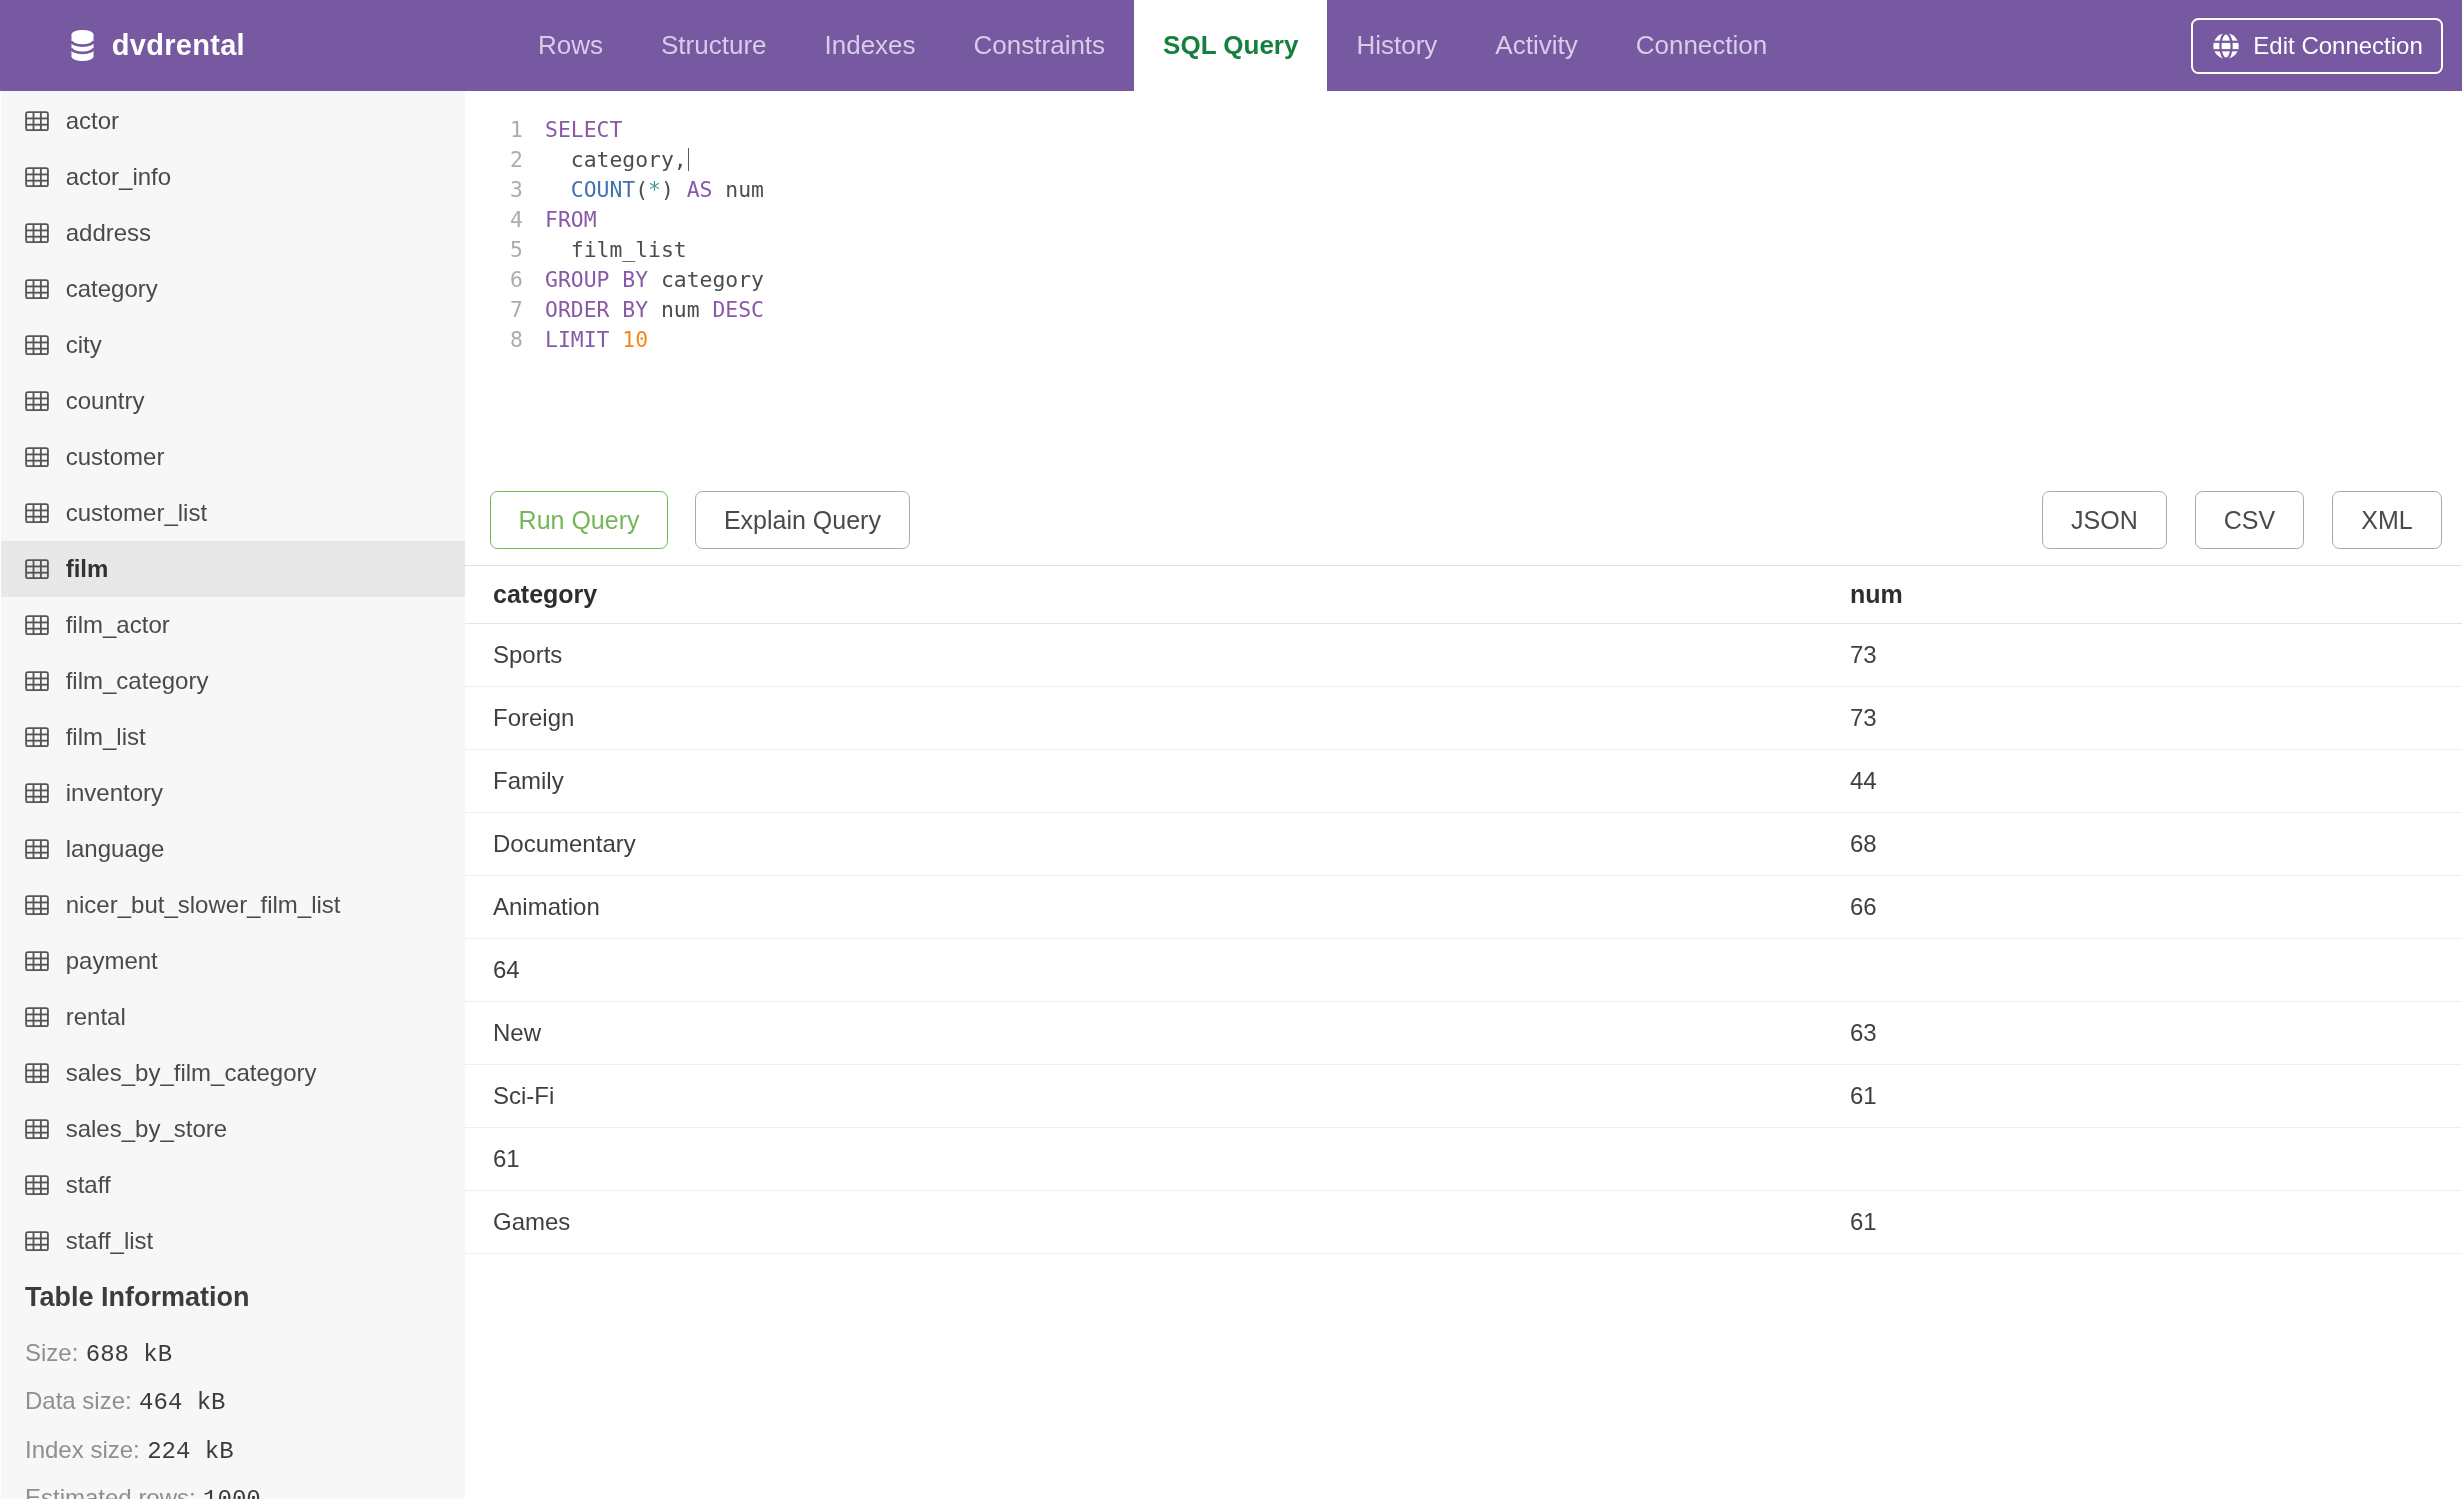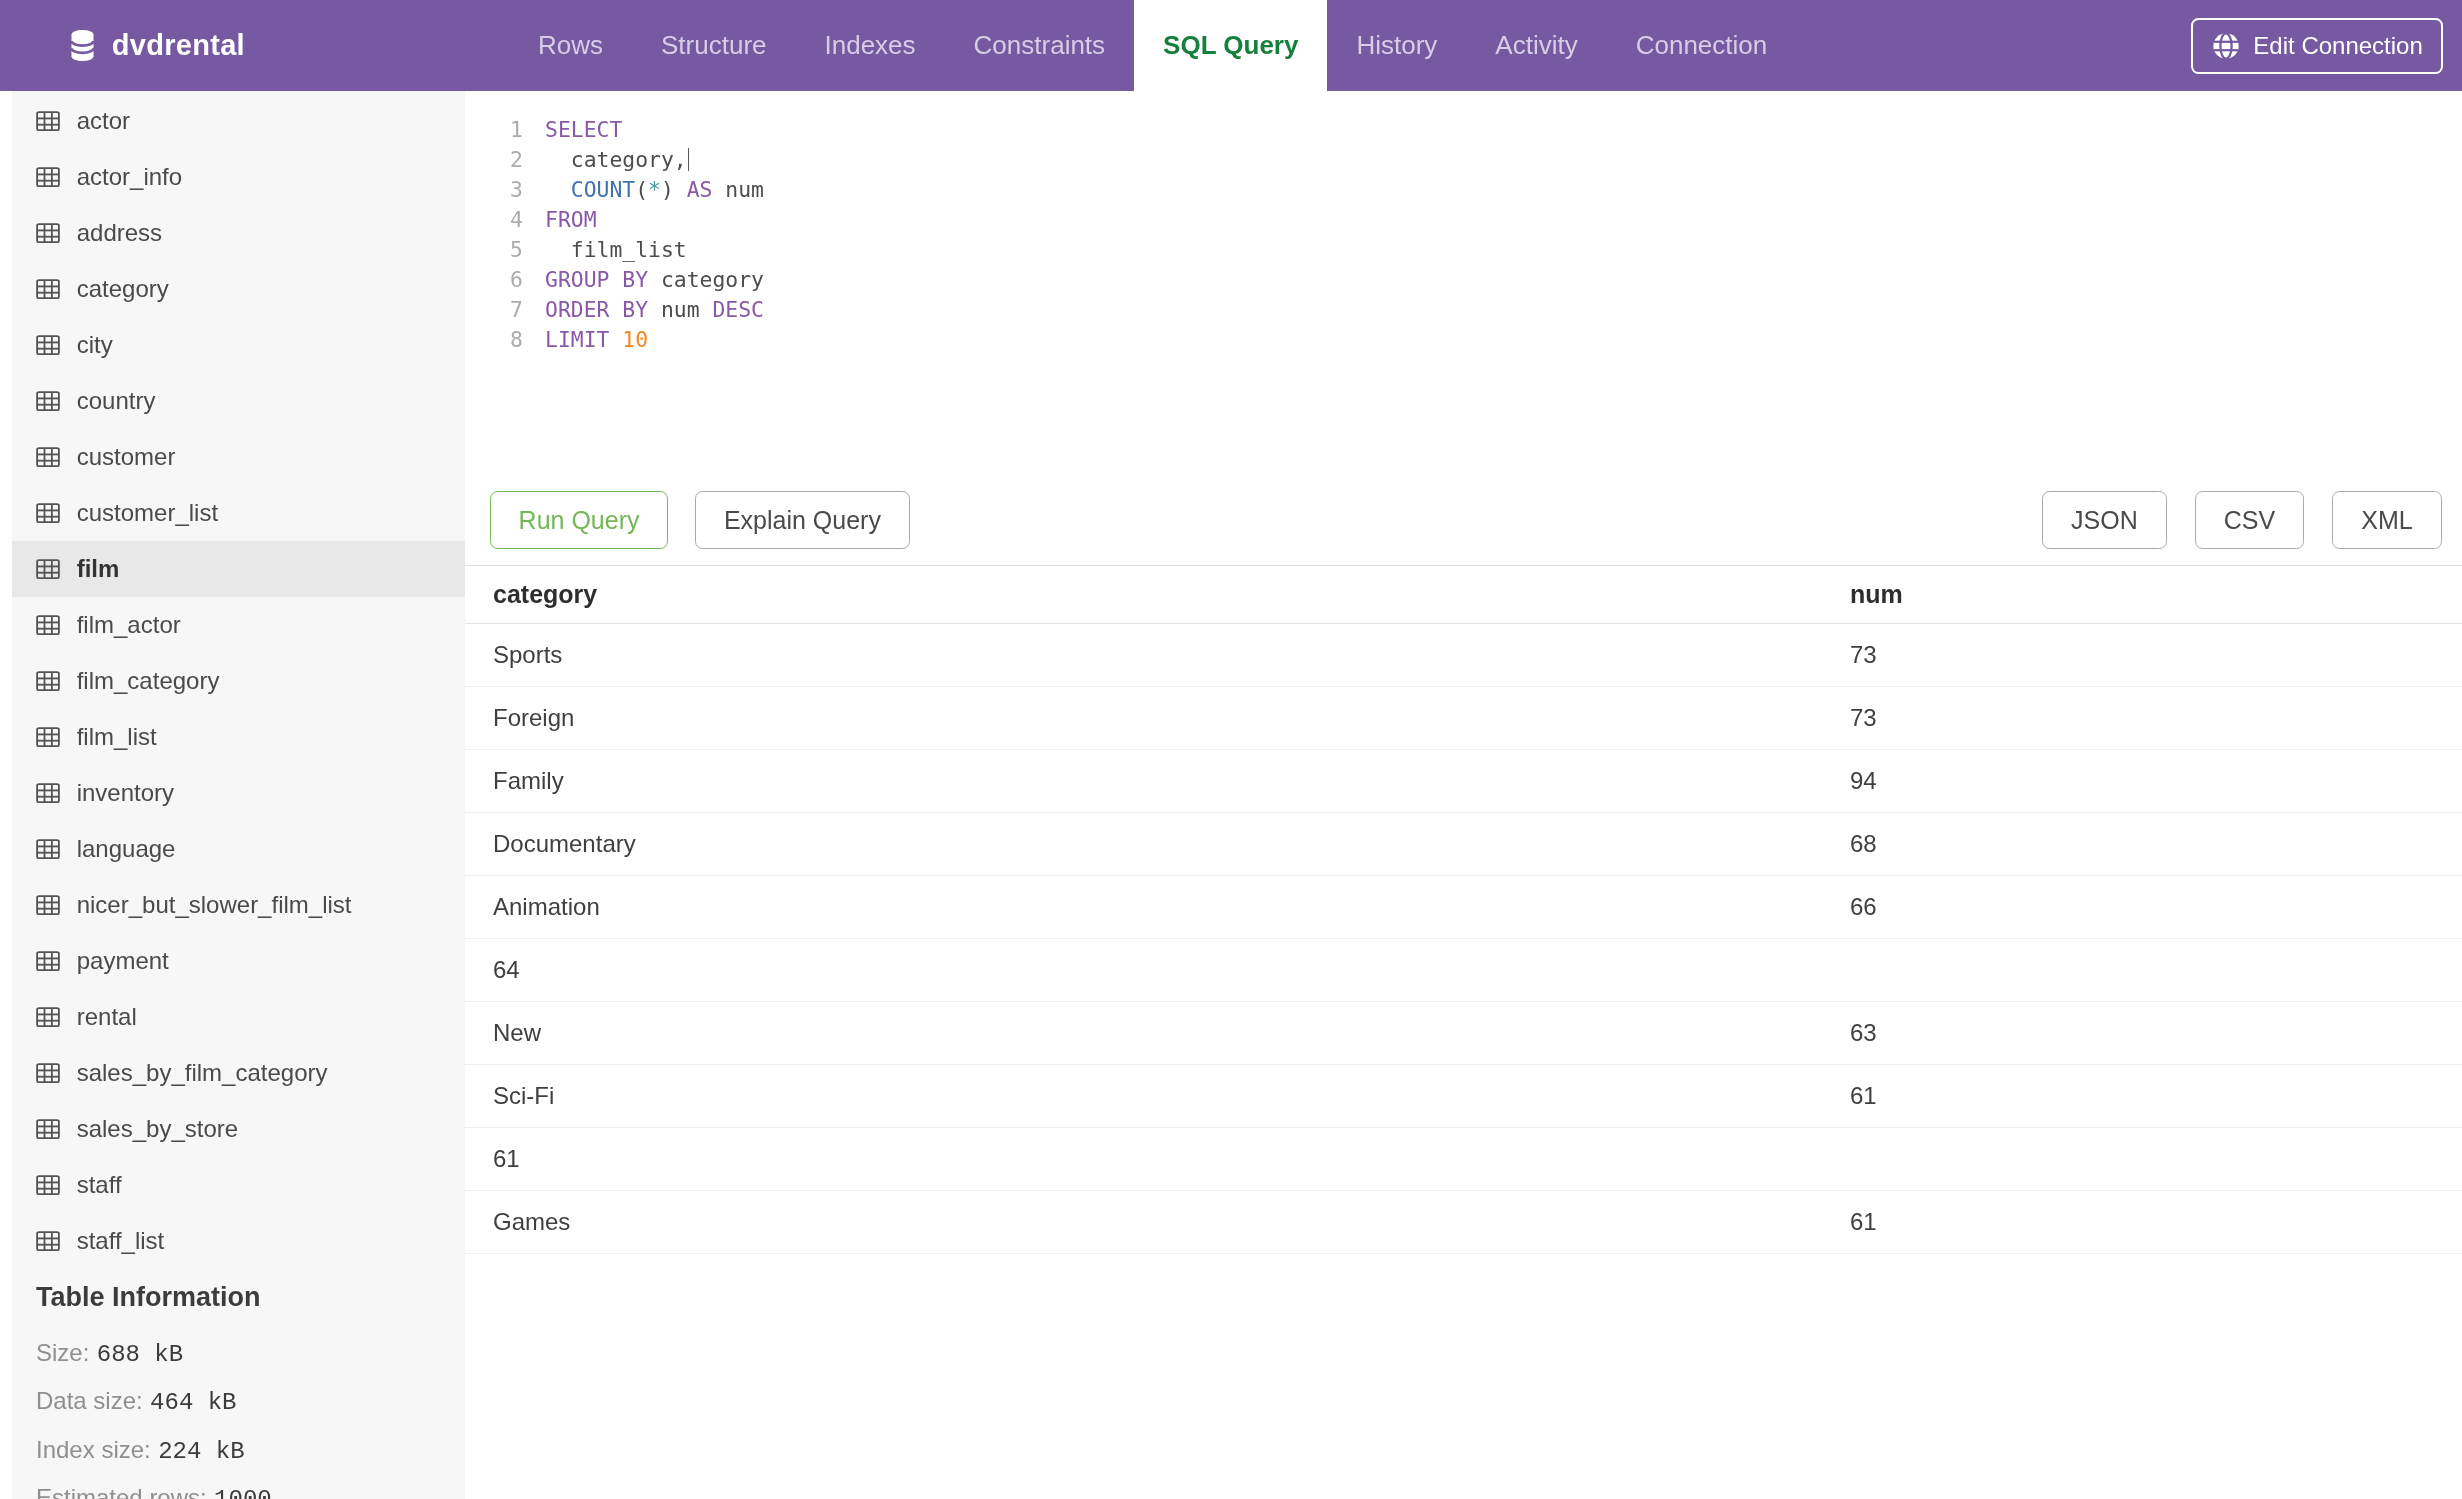--- a/index.html
+++ b/index.html
@@ -42,21 +42,21 @@
     margin-left: auto; margin-right: 18.6px; align-self: center;
     display: flex; align-items: center; gap: 12px;
     border: 2.3px solid #ffffff; border-radius: 7.4px;
     background: transparent; color: #ffffff;
     font-size: 24px; font-family: inherit;
     padding: 11px 18.6px; cursor: pointer;
   }
 
   
   .sidebar {
-    position: absolute; top: 91px; left: 12px; bottom: 0; width: 465px;
+    position: absolute; top: 91px; left: 1px; bottom: 0; width: 465px;
     background: #F7F7F7;
     border-right: 0.9px solid #E0E0E0;
   }
   .tables { padding-top: 1.9px; }
   .sidebar-item {
     height: 56px;
     display: flex; align-items: center; gap: 16.7px;
     padding-left: 24px;
     font-size: 24px; color: #4A4A4A;
     cursor: pointer; white-space: nowrap;
@@ -473,21 +473,21 @@
         <div class="result-row">
     <span class="cell-category">Sports</span>
     <span class="cell-num">73</span>
   </div>
         <div class="result-row">
     <span class="cell-category">Foreign</span>
     <span class="cell-num">73</span>
   </div>
         <div class="result-row">
     <span class="cell-category">Family</span>
-    <span class="cell-num">94</span>
+    <span class="cell-num">44</span>
   </div>
         <div class="result-row">
     <span class="cell-category">Documentary</span>
     <span class="cell-num">68</span>
   </div>
         <div class="result-row">
     <span class="cell-category">Animation</span>
     <span class="cell-num">66</span>
   </div>
         <div class="result-row">

